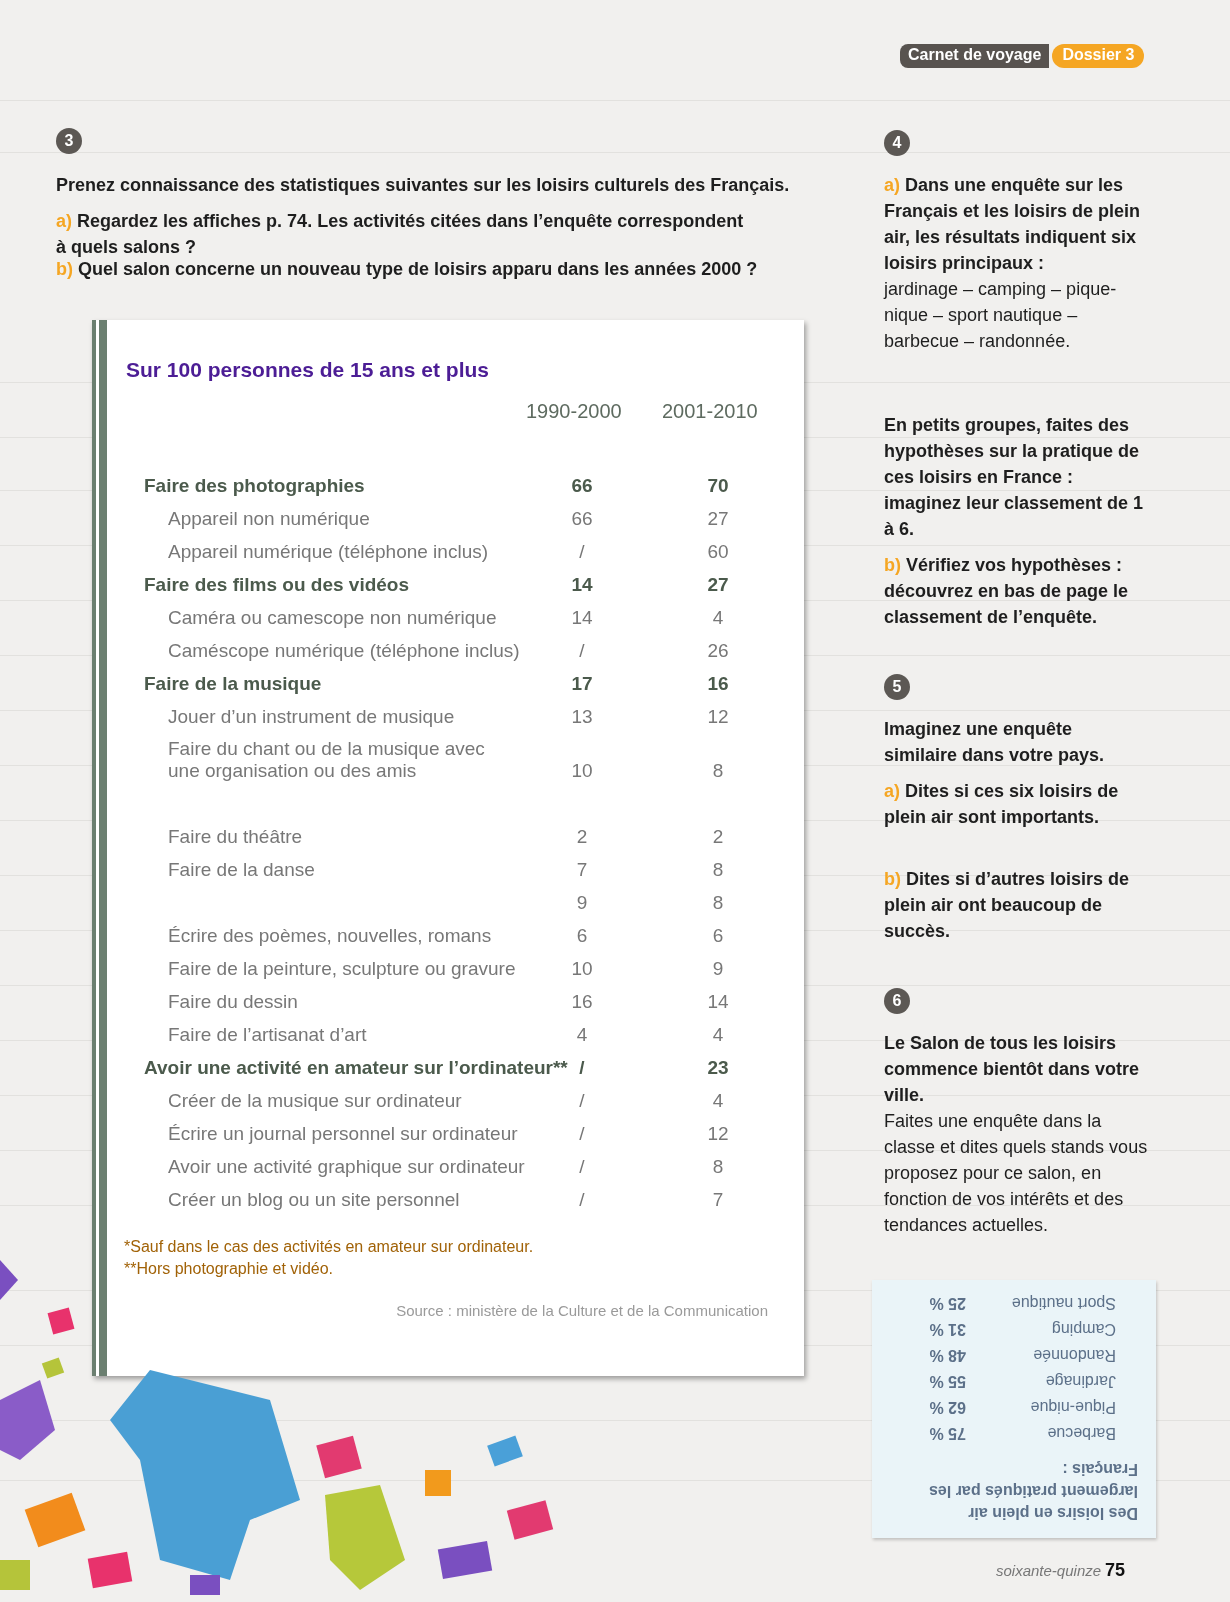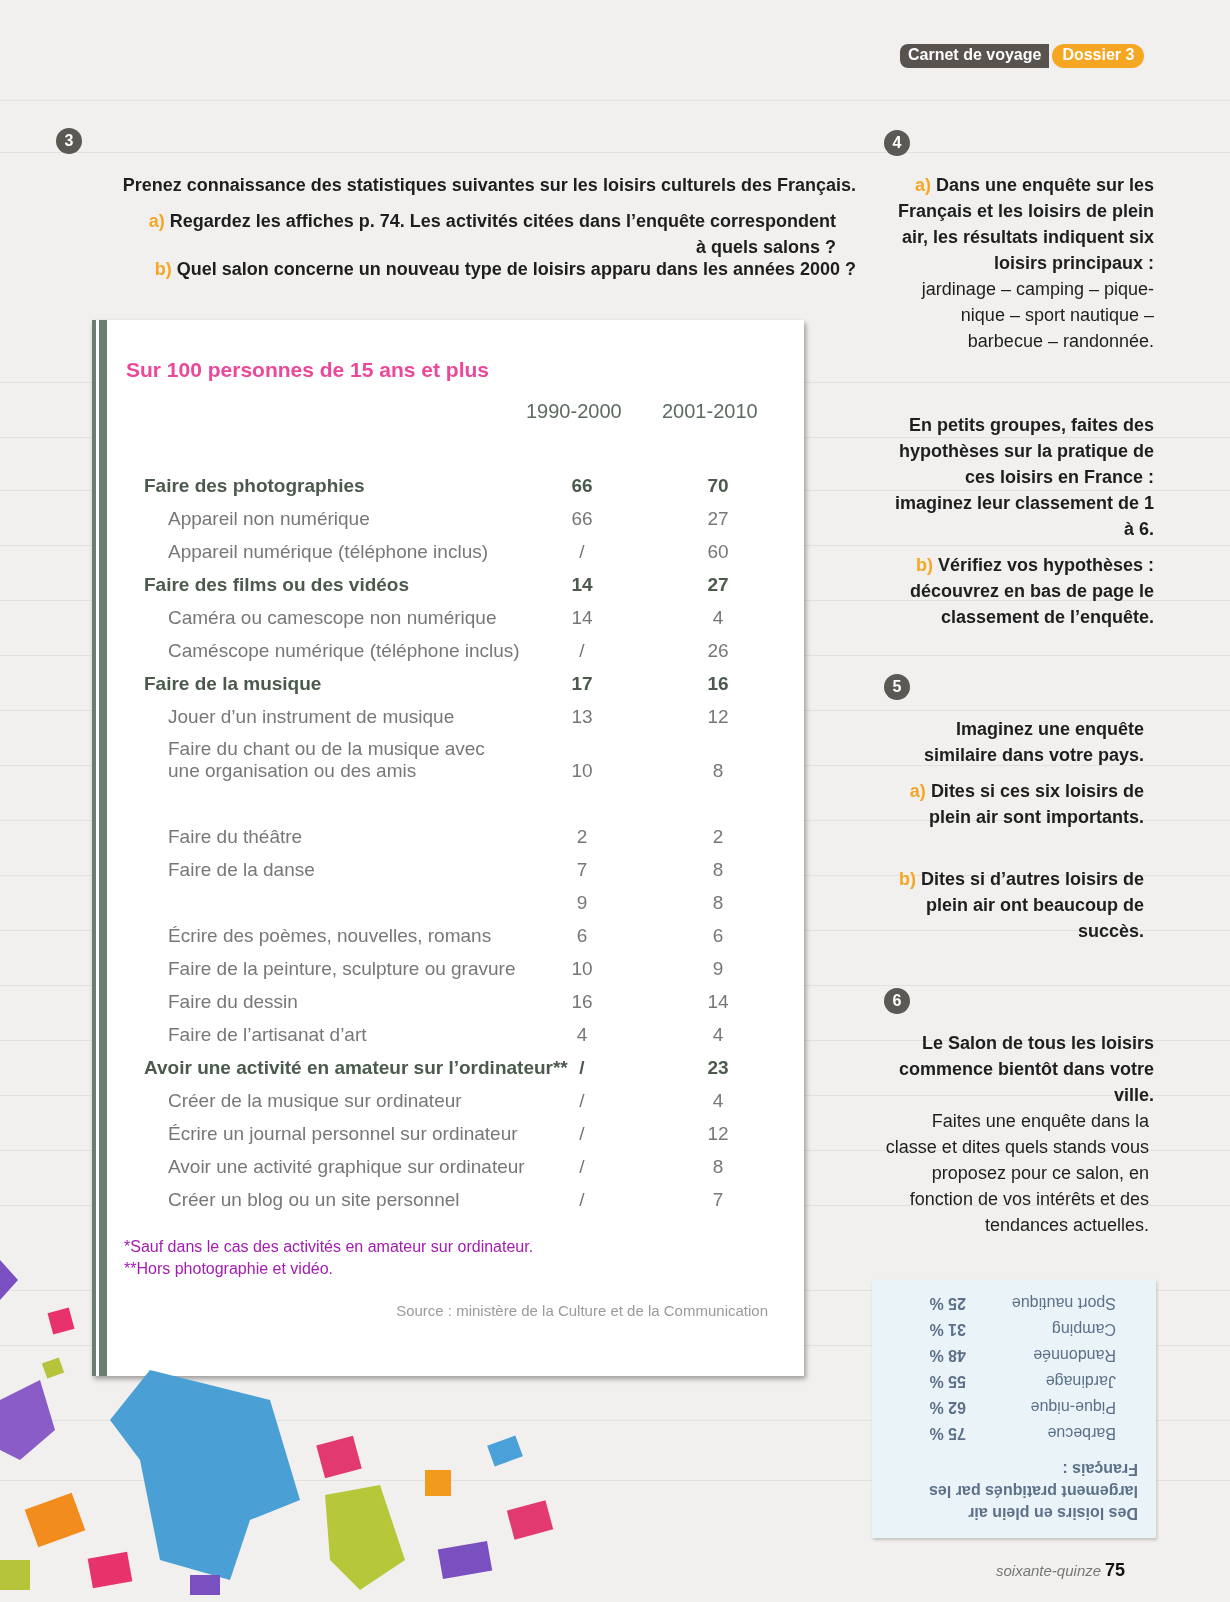--- a/index.html
+++ b/index.html
@@ -5,38 +5,38 @@
   html,body{margin:0;padding:0;}
   body{width:1230px;height:1602px;position:relative;overflow:hidden;
        background:#f1f0ee;font-family:"Liberation Sans",sans-serif;color:#1e1e1e;}
   .ruled{position:absolute;left:0;right:0;height:1px;background:#e2e1de;}
   .header-badge{position:absolute;top:44px;left:900px;display:flex;height:24px;font-size:16px;font-weight:bold;}
   .hb-dark{background:#58534f;color:#fff;padding:2px 8px 0 8px;border-radius:8px 0 0 8px;}
   .hb-orange{background:#f5a623;color:#fff;padding:2px 10px 0 10px;margin-left:3px;border-radius:12px;}
   .hb-orange b{color:#fff;}
   .num{position:absolute;width:26px;height:26px;border-radius:50%;background:#5c5854;color:#fff;
        font-weight:bold;font-size:16px;text-align:center;line-height:26px;}
-  .q{position:absolute;font-size:18px;font-weight:bold;line-height:26px;color:#1e1e1e;text-align:right;}
+  .q{position:absolute;font-size:18px;font-weight:bold;line-height:26px;color:#1e1e1e;}
   .q .l{color:#f5a623;}
   .q .reg{font-weight:normal;}
   .table-card{position:absolute;left:92px;top:320px;width:712px;height:1056px;background:#fff;
        box-shadow:2px 3px 5px rgba(0,0,0,0.35);}
   .table-card .bar1{position:absolute;left:0;top:0;bottom:0;width:4px;background:#6b7f70;}
   .table-card .bar2{position:absolute;left:7px;top:0;bottom:0;width:8px;background:#6b7f70;}
-  .t-title{position:absolute;left:34px;top:38px;font-size:21px;font-weight:bold;color:#ec4899;}
+  .t-title{position:absolute;left:34px;top:38px;font-size:21px;font-weight:bold;color:#4c1d95;}
   .t-yr{position:absolute;top:80px;font-size:20px;color:#5e6b60;font-family:"Liberation Sans",sans-serif;}
   .t-sub{position:absolute;left:34px;top:118px;font-size:19px;font-style:italic;color:#3d4a9a;}
   .row{position:absolute;left:0;width:712px;height:30px;font-size:19px;}
   .row .lbl{position:absolute;left:52px;color:#4d5a4f;}
   .row.sub .lbl{left:76px;color:#777;}
   .row .v1{position:absolute;left:470px;width:40px;text-align:center;color:#4d5a4f;}
   .row .v2{position:absolute;left:606px;width:40px;text-align:center;color:#4d5a4f;}
   .row.sub .v1,.row.sub .v2{color:#777;}
   .row.main .lbl,.row.main .v1,.row.main .v2{color:#4b5a4c;font-weight:bold;}
-  .foot{position:absolute;left:32px;font-size:16px;color:#a21caf;}
+  .foot{position:absolute;left:32px;font-size:16px;color:#a16207;}
   .src{position:absolute;right:36px;top:1010px;font-size:15px;color:#9a9a9a;}
   .ans{position:absolute;left:872px;top:1280px;width:284px;height:258px;background:#eaf4f8;
        box-shadow:1px 2px 3px rgba(0,0,0,0.2);}
   .ans-inner{position:absolute;left:0;top:0;width:284px;height:258px;transform:rotate(180deg);color:#5c7089;}
   .ans-title{position:absolute;left:18px;top:14px;width:250px;font-weight:bold;font-size:16px;line-height:22px;}
   .ans-row{position:absolute;left:40px;width:220px;font-size:16px;}
   .ans-row .n{position:absolute;left:0;}
   .ans-row .p{position:absolute;left:150px;font-weight:bold;}
   .pageno{position:absolute;left:996px;top:1560px;font-size:15px;font-style:italic;color:#777;}
   .pageno b{font-style:normal;color:#111;font-size:18px;margin-left:4px;}

